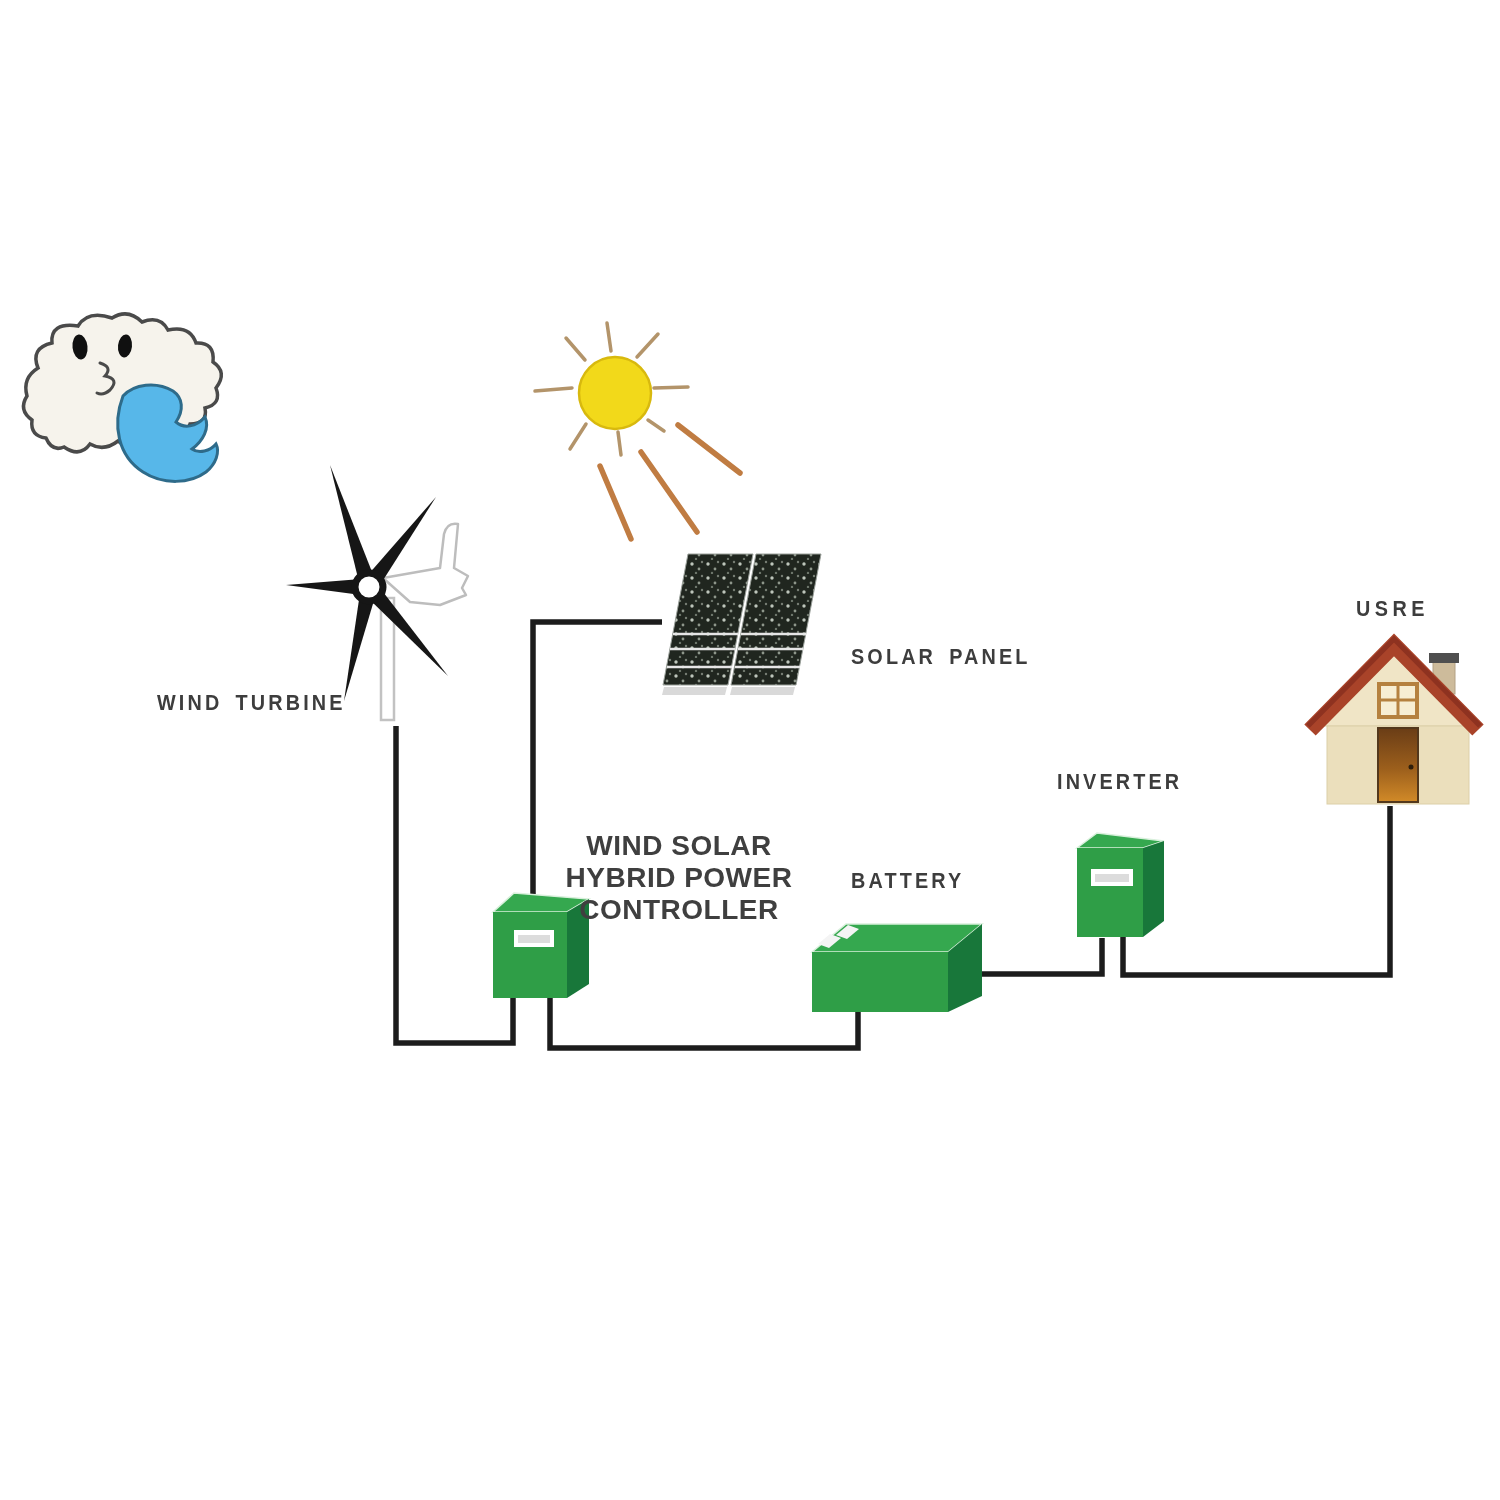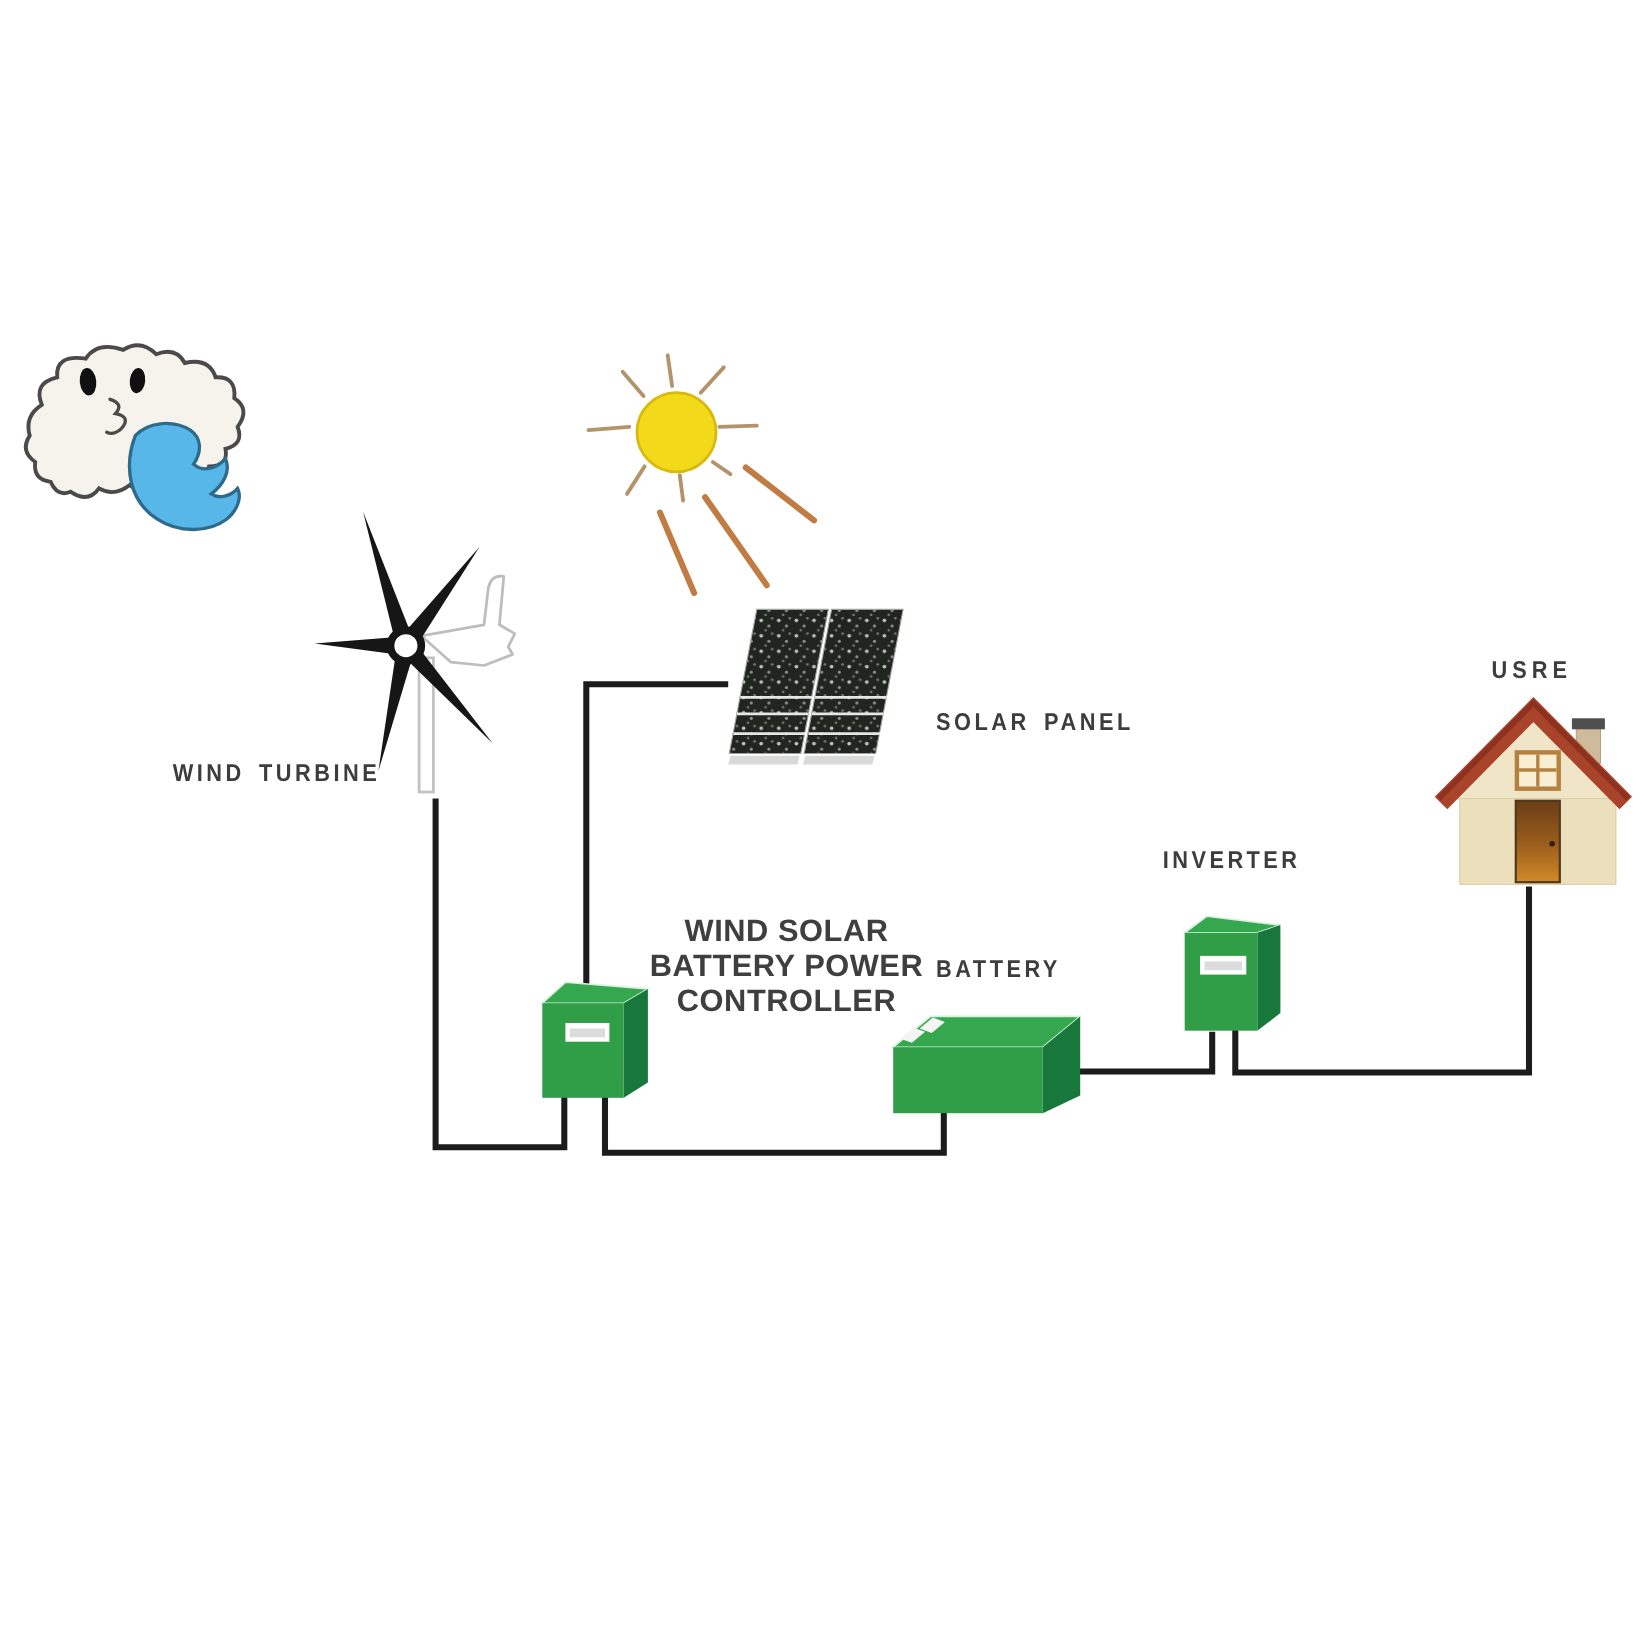--- a/index.html
+++ b/index.html
@@ -6,21 +6,21 @@
   .canvas{
     position:relative;width:1500px;height:1500px;background:#fff;overflow:hidden;
     font-family:"Liberation Sans", sans-serif;
   }
   .node-label{
     position:absolute;color:#3d3d3d;font-weight:bold;font-size:22px;
     letter-spacing:3.5px;word-spacing:5px;white-space:nowrap;
     transform:scaleX(0.9);transform-origin:left center;
   }
   .ctrl-label{
-    position:absolute;left:584px;top:830px;width:262px;text-align:center;
+    position:absolute;left:548px;top:830px;width:262px;text-align:center;
     color:#3f3f3f;font-weight:bold;font-size:28px;line-height:32px;
     letter-spacing:0.5px;white-space:nowrap;
   }
   svg{position:absolute;left:0;top:0;}
 </style>
 </head>
 <body>
 
 <div class="canvas">
 
@@ -149,21 +149,21 @@
       <circle cx="1411" cy="767" r="2.5" fill="#2e1f0c"></circle>
     </g>
   </svg>
 
   <div class="node-label" style="left:157px;top:690px;">WIND TURBINE</div>
 
   <div class="node-label" style="left:851px;top:644px;">SOLAR PANEL</div>
 
   <div class="ctrl-label">
     <div>WIND SOLAR</div>
-    <div>BATTERY POWER</div>
+    <div>HYBRID POWER</div>
     <div>CONTROLLER</div>
   </div>
 
   <div class="node-label" style="left:851px;top:868px;">BATTERY</div>
 
   <div class="node-label" style="left:1057px;top:769px;">INVERTER</div>
 
   <div class="node-label" style="left:1356px;top:596px;letter-spacing:5px;">USRE</div>
 
 </div>

